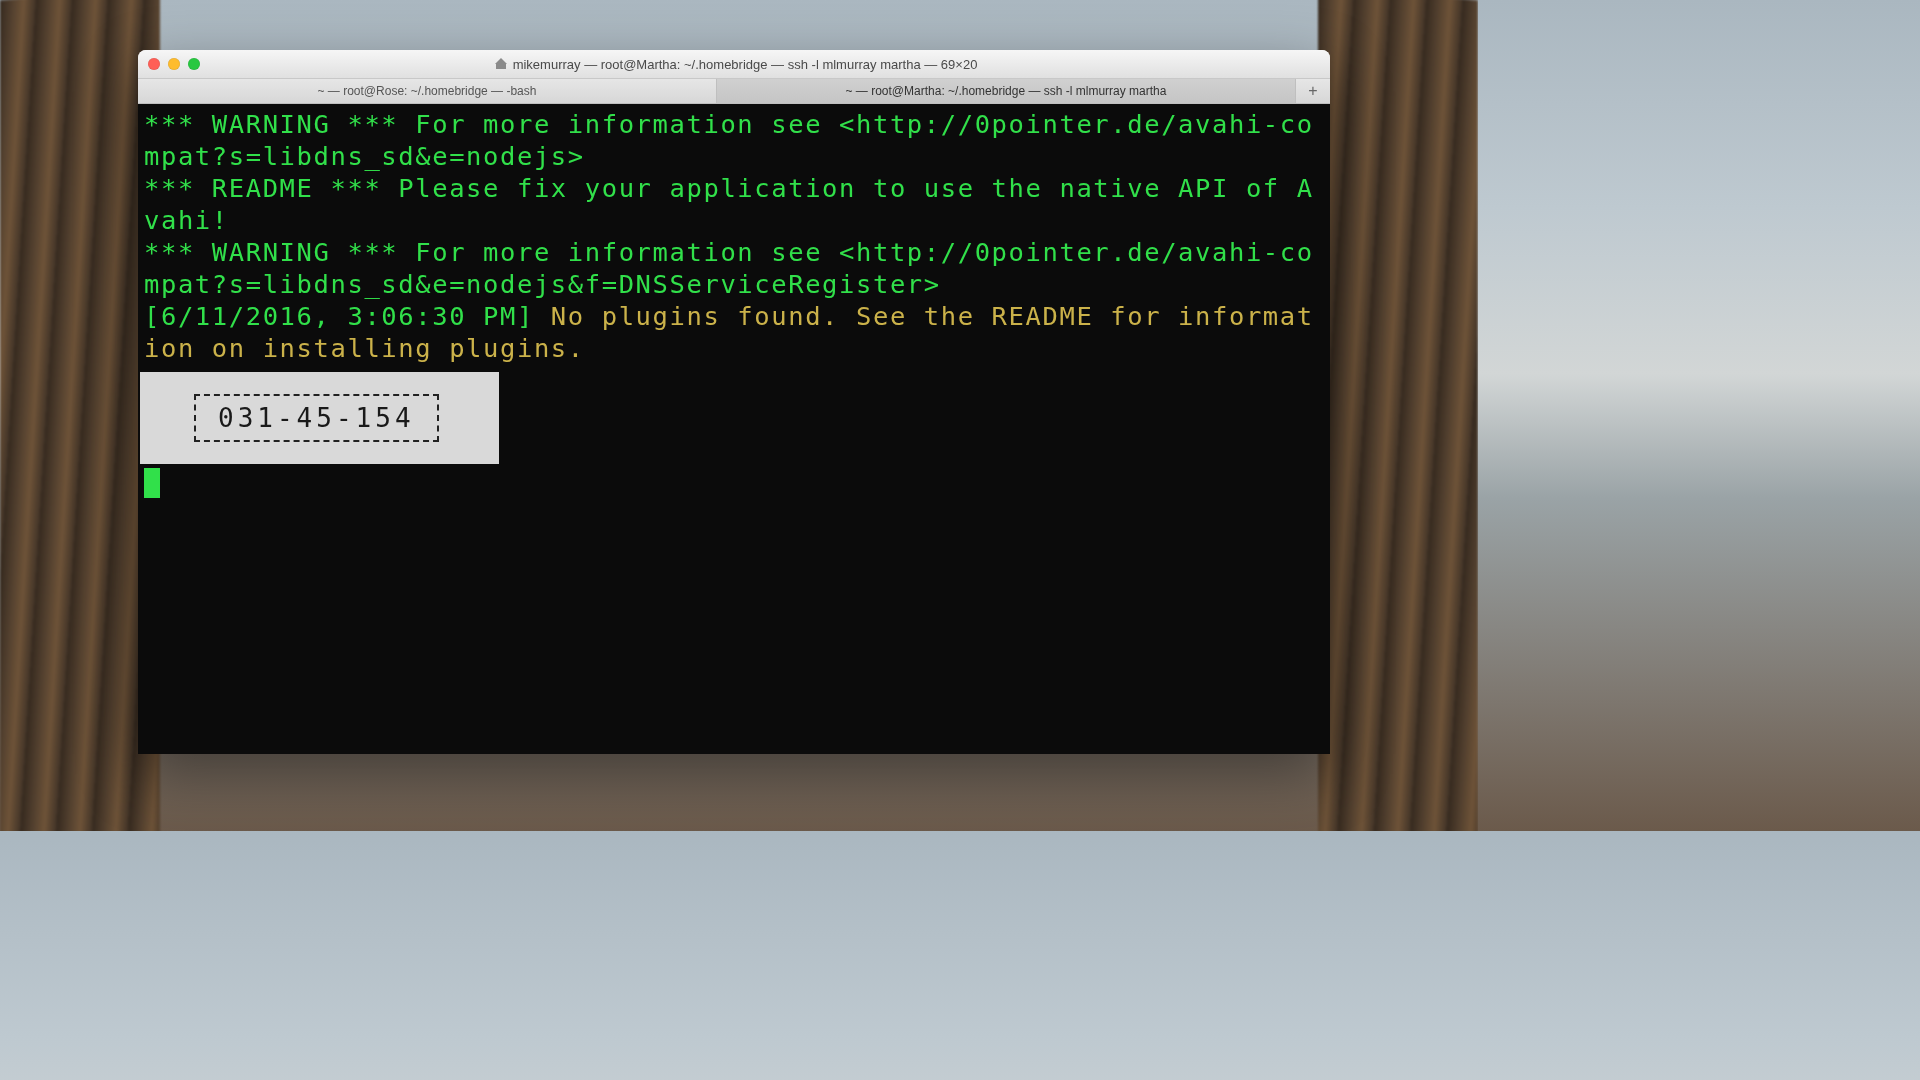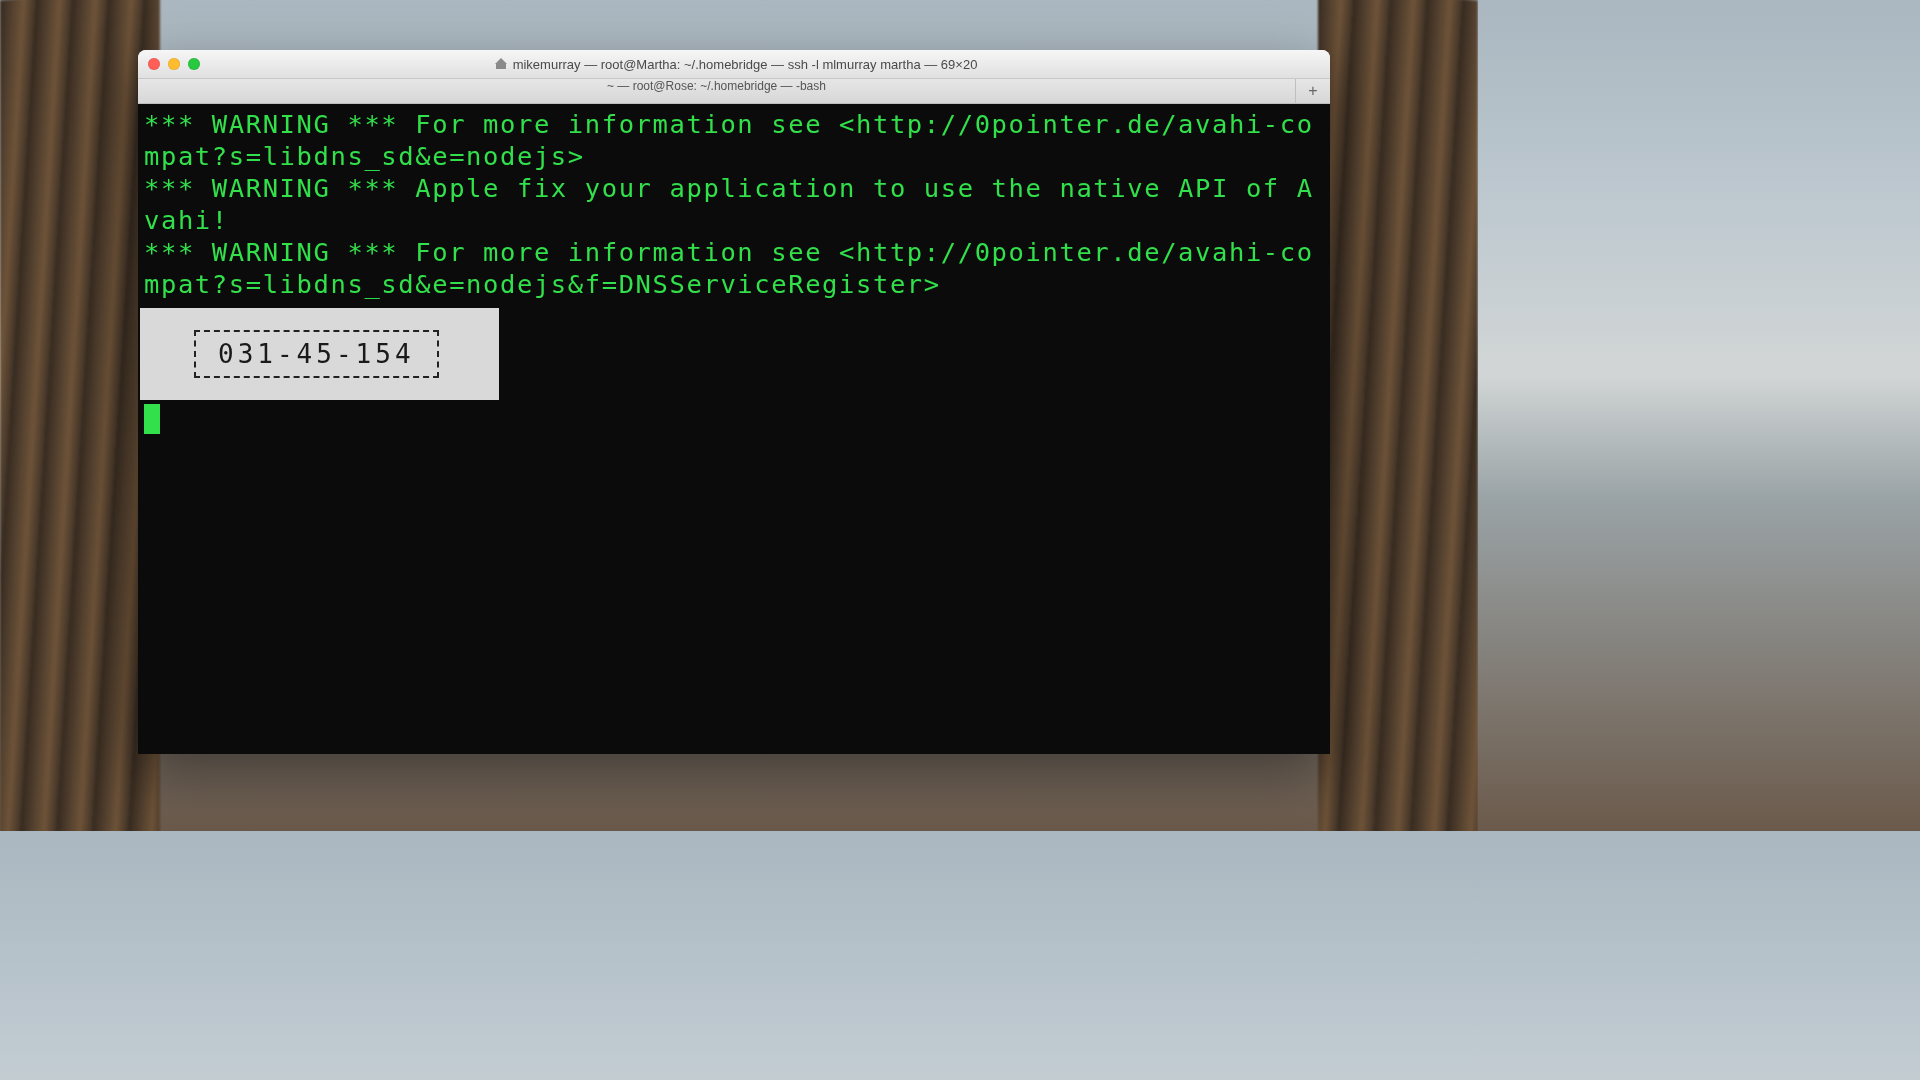--- a/index.html
+++ b/index.html
@@ -78,20 +78,21 @@
 
   .tabbar {
     height: 24px;
     background: #d8d8d8;
     display: flex;
     border-bottom: 1px solid #bfbfbf;
   }
   .tab {
     flex: 1;
     display: flex;
+    align-items: center;
     justify-content: center;
     font-size: 12px;
     color: #555;
     border-right: 1px solid #bfbfbf;
     cursor: default;
   }
   .tab.inactive { background: linear-gradient(#e6e6e6,#d7d7d7); }
   .tab.active   { background: linear-gradient(#d0d0d0,#c5c5c5); color:#333; }
   .newtab {
     width: 34px;
@@ -149,29 +150,33 @@
     <div class="title">
       <span class="home-icon"></span>
       <span>mikemurray — root@Martha: ~/.homebridge — ssh -l mlmurray martha — 69×20</span>
     </div>
   </div>
 
   <div class="tabbar">
     <div class="tab inactive">
       <span>~ — root@Rose: ~/.homebridge — -bash</span>
     </div>
+    <div class="tab active">
+      <span>~ — root@Martha: ~/.homebridge — ssh -l mlmurray martha</span>
+    </div>
     <div class="newtab">
       <span>+</span>
     </div>
   </div>
 
   <div class="terminal">
     <div>*** WARNING *** For more information see &lt;http://0pointer.de/avahi-compat?s=libdns_sd&amp;e=nodejs&gt;</div>
-    <div>*** WARNING *** Apple fix your application to use the native API of Avahi!</div>
+    <div>*** README *** Please fix your application to use the native API of Avahi!</div>
     <div>*** WARNING *** For more information see &lt;http://0pointer.de/avahi-compat?s=libdns_sd&amp;e=nodejs&amp;f=DNSServiceRegister&gt;</div>
+    <div><span>[6/11/2016, 3:06:30 PM] </span><span class="yellow-text">No plugins found. See the README for information on installing plugins.</span></div>
     <div>
       <div class="pair-block">
         <div class="pair-code-box">031-45-154</div>
       </div>
     </div>
     <span class="cursor"></span>
   </div>
 
 </div>
 

